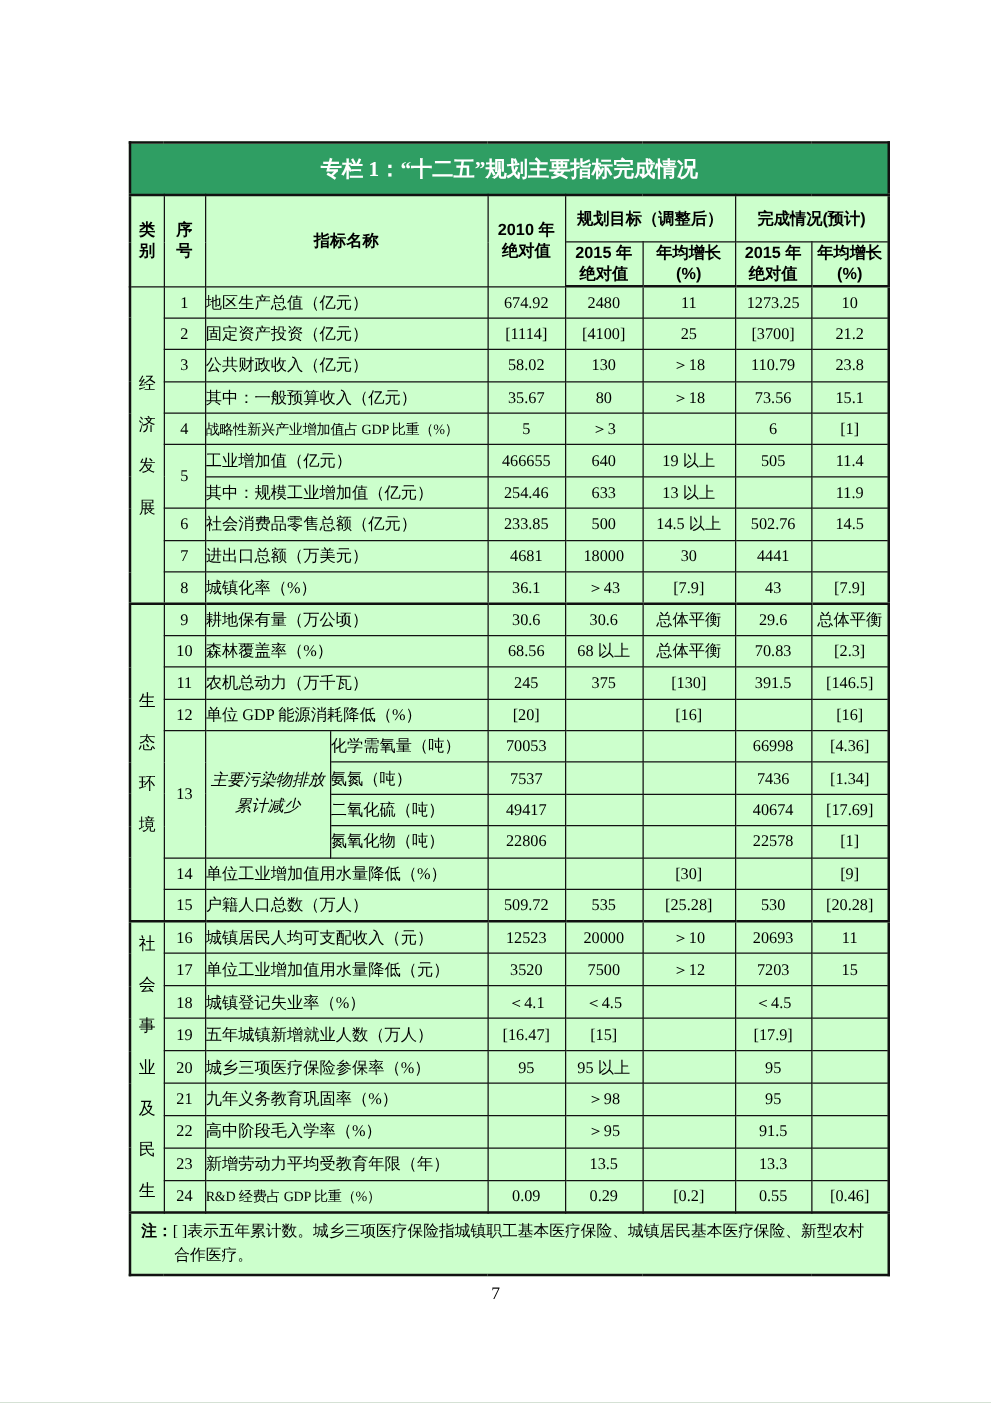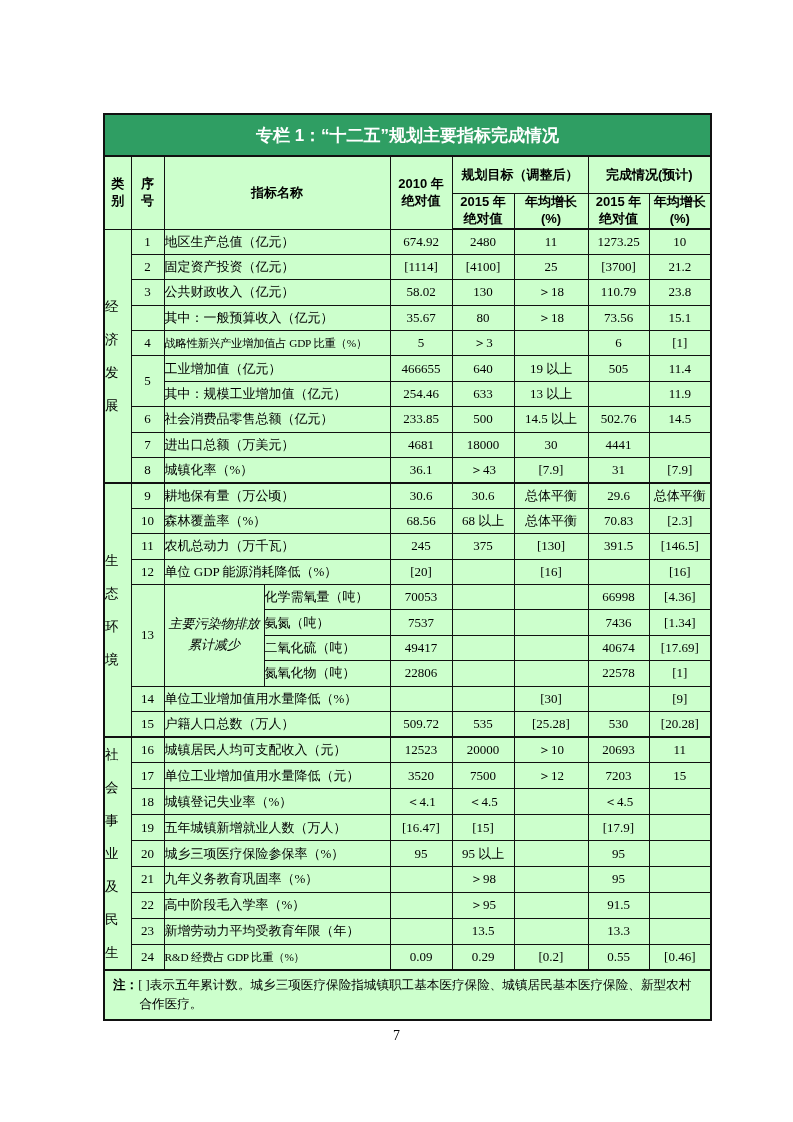--- a/index.html
+++ b/index.html
@@ -25,21 +25,21 @@
     padding:0;
     font-weight:normal;
     font-size:13px;
     overflow:hidden;
   }
   tr.title-row td{
     height:40px;
     background:#2f9e63;
     color:#ffffff;
     text-align:center;
-    font-family:Liberation Sans, sans-serif;
+    font-family:Liberation Serif, serif;
     font-weight:bold;
     font-size:17px;
     border-bottom:2px solid #111;
     margin-top:36px;
   }
   tr.hdr td{
     background:#ccffcc;
     text-align:center;
     vertical-align:middle;
     font-family:"Liberation Sans","DejaVu Sans",sans-serif;
@@ -56,21 +56,21 @@
   }
   td.name-cell{
     text-align:left;vertical-align:middle;
     padding:0 0 0 6px;white-space:nowrap;font-size:13px;
   }
   td.name-cell.small{font-size:11.3px;letter-spacing:-0.2px;font-family:Liberation Serif, serif;}
   td.group-cell{
     text-align:center;vertical-align:middle;
     padding:0 7px;white-space:normal;line-height:1.6;font-style:italic;
   }
-  td.cat-cell{vertical-align:middle;}
+  td.cat-cell{text-align:center;vertical-align:middle;}
   .vtext{
     display:inline-block;width:1.05em;
     word-break:break-all;line-height:2.45;
     font-size:13.5px;
   }
   tr.sect-top > td{border-top:2px solid #111;}
   tr.note-row td{
     height:42px;
     border-top:2px solid #111;
     vertical-align:middle;
@@ -210,21 +210,21 @@
           <td class="num">30</td>
           <td class="num">4441</td>
           <td class="num"></td>
         </tr>
         <tr>
           <td class="num">8</td>
           <td class="name-cell" colspan="2">城镇化率（%）</td>
           <td class="num">36.1</td>
           <td class="num">＞43</td>
           <td class="num">[7.9]</td>
-          <td class="num">31</td>
+          <td class="num">43</td>
           <td class="num">[7.9]</td>
         </tr>
         <tr class="sect-top">
           <td class="cat-cell" rowspan="10"><span class="vtext">生态环境</span></td>
           <td class="num">9</td>
           <td class="name-cell" colspan="2">耕地保有量（万公顷）</td>
           <td class="num">30.6</td>
           <td class="num">30.6</td>
           <td class="num">总体平衡</td>
           <td class="num">29.6</td>

